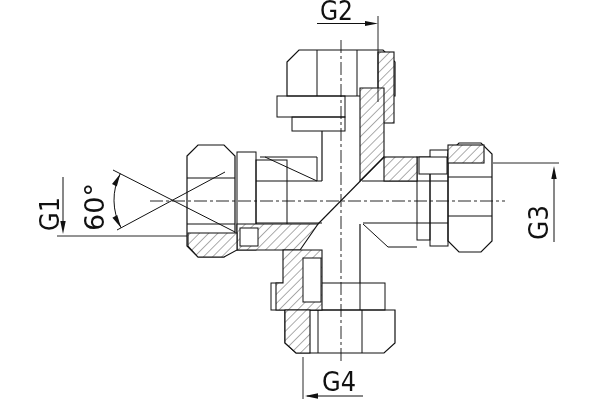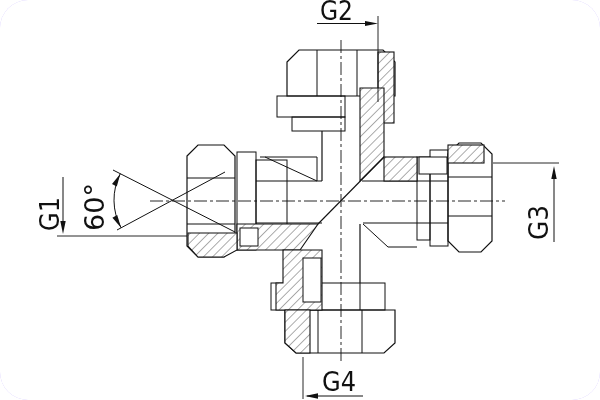--- a/index.html
+++ b/index.html
@@ -1,20 +1,19 @@
 <!DOCTYPE html>
 <html><head>
 <meta charset="utf-8">
 <style>
   html, body { margin: 0; padding: 0; background: #ffffff; }
   #stage {
     width: 600px; height: 400px; position: relative;
     background: #c4b5fd; overflow: hidden;
     font-family: "DejaVu Sans", "Liberation Sans", sans-serif;
-    border-radius: 28px;
   }
   svg text {
     font-family: "DejaVu Sans", "Liberation Sans", sans-serif;
     font-size: 26px;
     fill: #111111;
   }
 </style>
 </head>
 <body>
 

